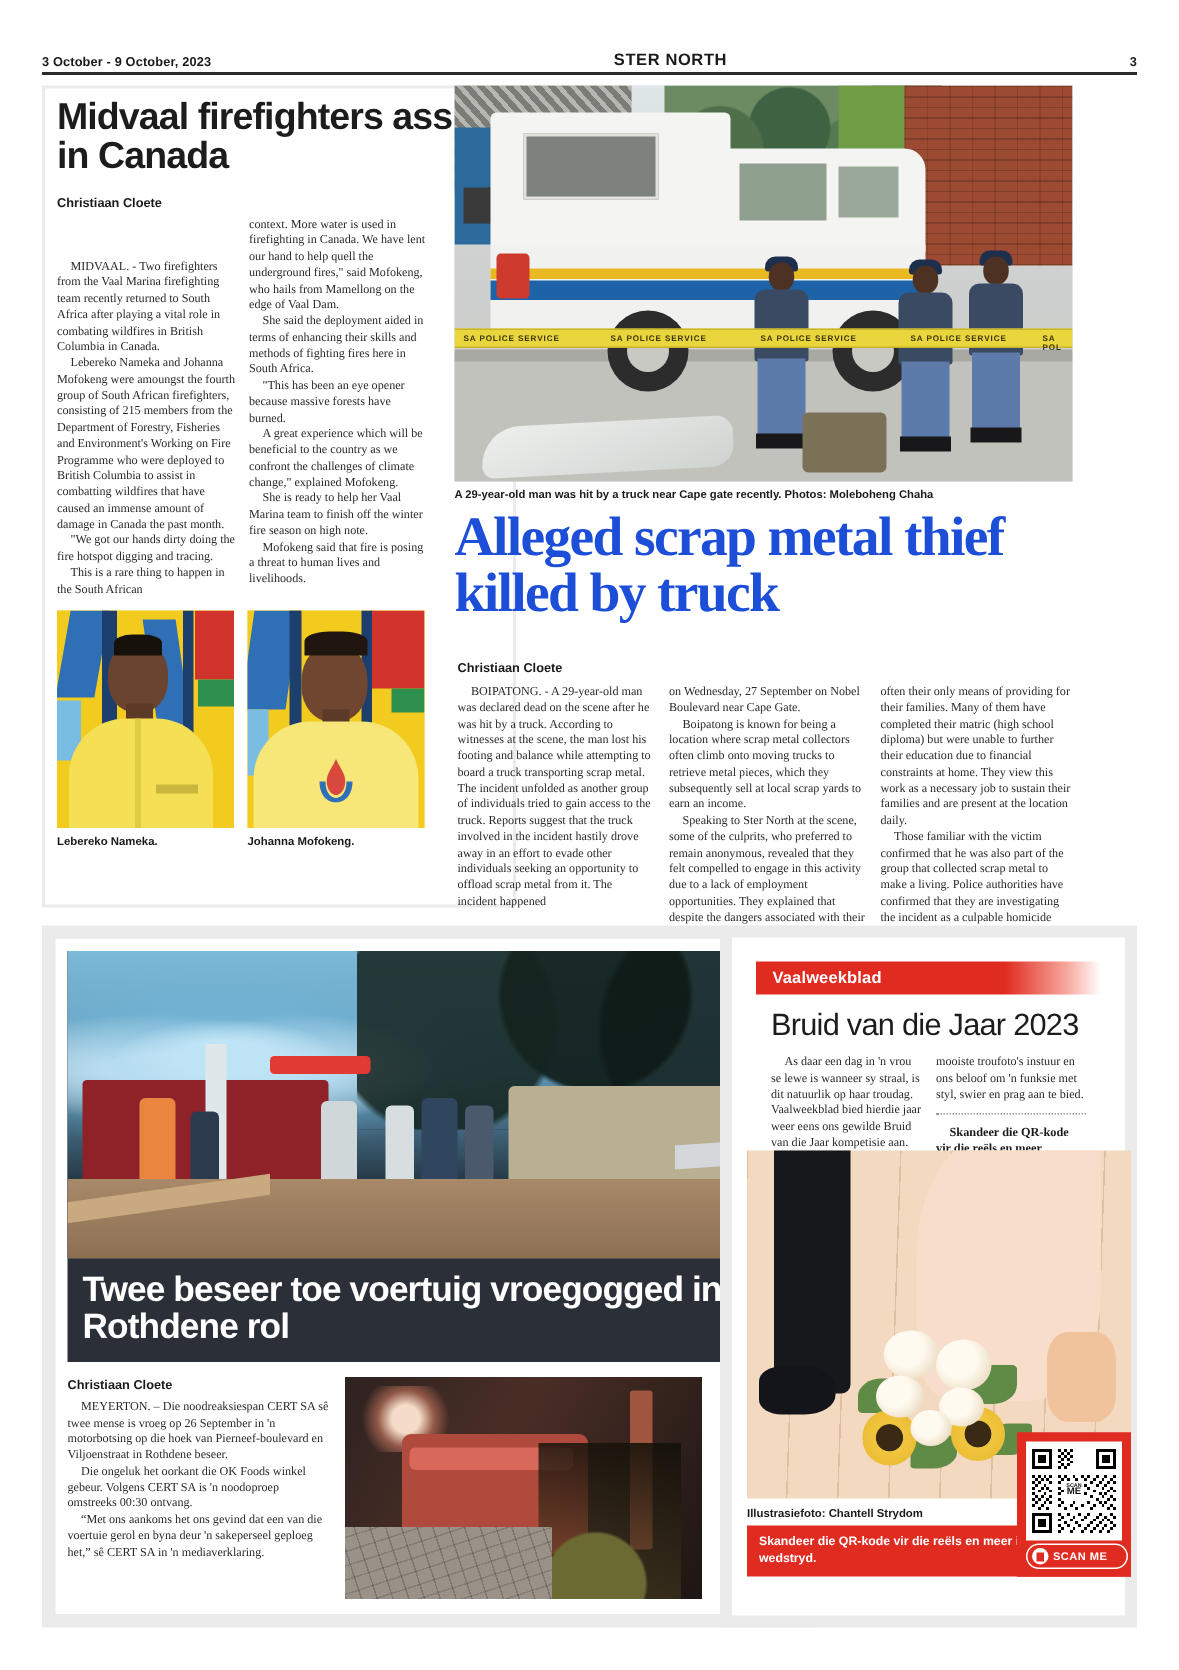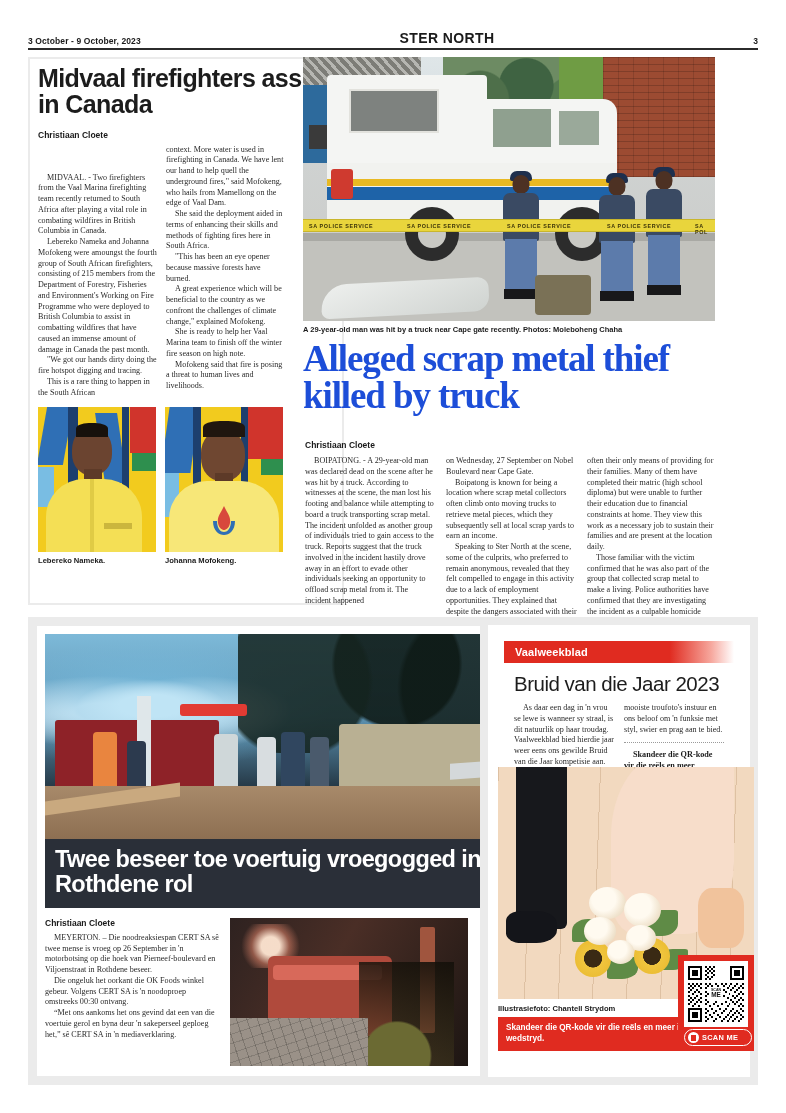--- a/index.html
+++ b/index.html
@@ -17,21 +17,21 @@
     display: flex; align-items: flex-end; justify-content: space-between;
     border-bottom: 2.5px solid #2b2b2b;
     padding-bottom: 2px;
   }
   .masthead .date, .masthead .pageno {
     font-family: "Liberation Sans", sans-serif;
     font-weight: bold; font-size: 8.5px; color: #1a1a1a; letter-spacing: .1px;
   }
   .masthead .title {
     font-family: "Liberation Sans", sans-serif;
-    font-weight: bold; font-size: 14px; color: #1a1a1a; letter-spacing: .4px;
+    font-weight: bold; font-size: 11px; color: #1a1a1a; letter-spacing: .4px;
   }
 
   
   .card { position: absolute; background: #ebebeb; }
 
   
   #art-midvaal {
     left: 28px; top: 57px; width: 316px; height: 548px;
     background: #ebebeb; padding: 2px;
   }

